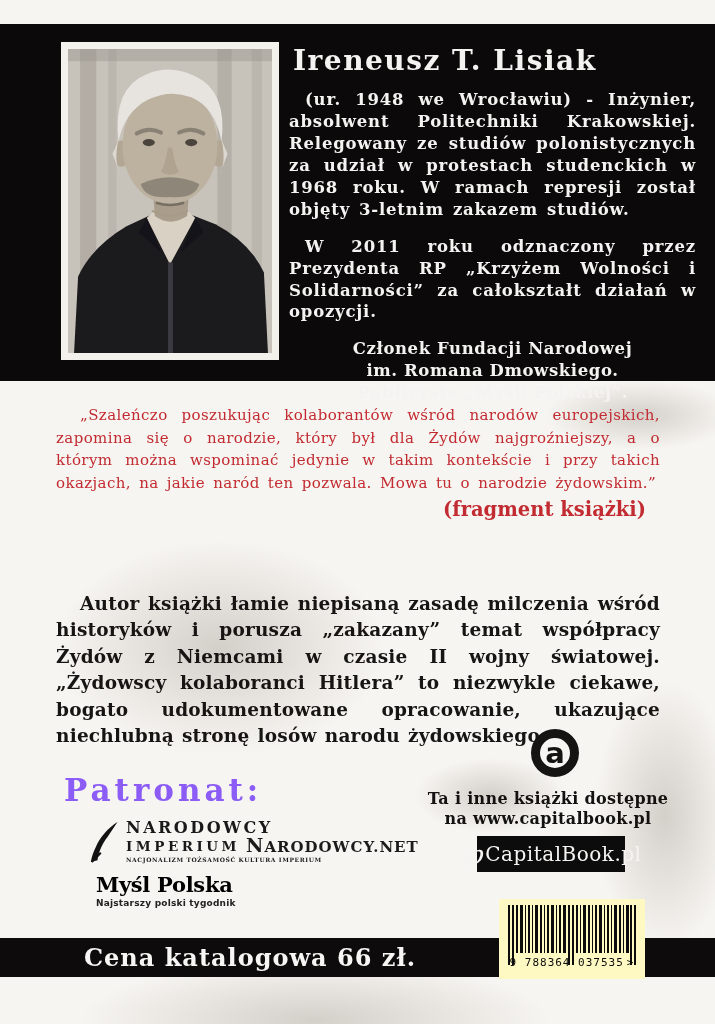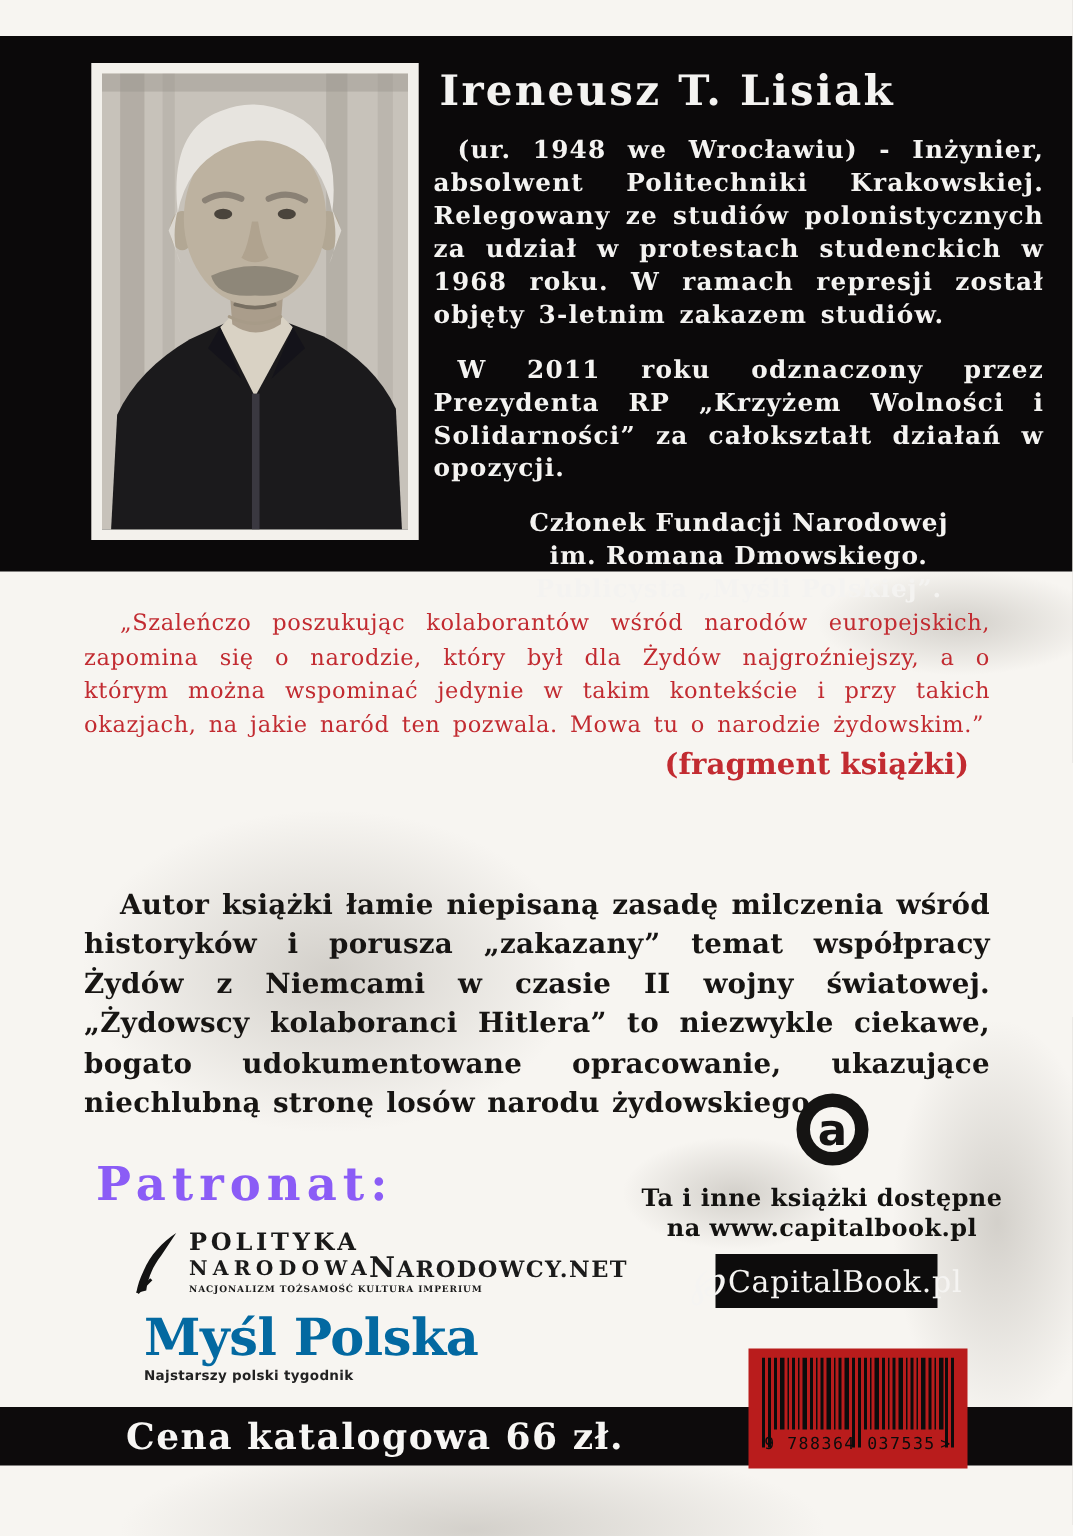--- a/index.html
+++ b/index.html
@@ -67,31 +67,31 @@
   .pn-logo { position:absolute; left:90px; top:818px; display:flex; align-items:flex-start; }
   .quill { margin:2px 6px 0 0; display:block; }
   .pn-text span { display:block; color:#191919; }
   .pn1 { font-size:16px; font-weight:bold; letter-spacing:2.5px; }
   .pn2 { font-size:13.5px; font-weight:bold; letter-spacing:3.5px; margin-top:1px; }
   .pn3 { font-size:6px; font-weight:bold; letter-spacing:.6px; margin-top:2px; color:#2a2a2a; }
   .narodowcy { position:absolute; left:246px; top:834px; font-size:15px; color:#1b1b1b;
                letter-spacing:1px; font-weight:bold; }
   .narodowcy::first-letter { font-size:19px; }
   .mysl { position:absolute; left:96px; top:872px; }
-  .mysl-title { font-size:34px; font-weight:bold; color:#0369a1; letter-spacing:-.3px; }
+  .mysl-title { font-size:21px; font-weight:bold; color:#000000; letter-spacing:-.3px; }
   .mysl-sub { font-family:"DejaVu Sans", sans-serif; font-size:9px; font-weight:bold;
               color:#222; margin-top:1px; letter-spacing:.2px; }
 
   
   .footer-bar { position:absolute; left:0; top:938px; width:715px; height:39px; background:#0d0b0c; }
   .price { position:absolute; left:0; top:938px; width:500px; height:39px;
            display:flex; align-items:center; justify-content:center;
            color:#f7f6f4; font-size:24px; font-weight:bold; letter-spacing:1px; }
   .barcode-patch { position:absolute; left:499px; top:899px; width:146px; height:80px;
-                   background:#b91c1c; }
+                   background:#fef9c3; }
   .barcode-svg { position:absolute; left:9px; top:6px; }
   .barcode-digits { position:absolute; left:0; top:57px; width:100%;
                     display:flex; justify-content:center; align-items:baseline;
                     font-family:"DejaVu Sans Mono", monospace; font-size:11px;
                     letter-spacing:1px; color:#0c0c0c; }
   .bc-arrow { margin-left:3px; }
 </style>
 </head>
 <body>
 
@@ -167,22 +167,22 @@
     <span class="badge-text">CapitalBook.pl</span>
   </div>
 
   <h2 class="patronat">Patronat:</h2>
   <div class="pn-logo">
     <svg class="quill" viewBox="0 0 36 50" width="30" height="44">
       <path d="M33,1 C22,8 12,19 7,31 C4,37 2,43 1,49 L9,47 C10,38 14,28 21,19 C25,13 29,7 33,1 Z" fill="#131313"></path>
       <path d="M2,49 L13,38" stroke="#131313" stroke-width="2.5"></path>
     </svg>
     <span class="pn-text">
-      <span class="pn1">POLITYKA</span>
-      <span class="pn2">NARODOWA</span>
+      <span class="pn1">NARODOWCY</span>
+      <span class="pn2">IMPERIUM</span>
       <span class="pn3">NACJONALIZM TOŻSAMOŚĆ KULTURA IMPERIUM</span>
     </span>
   </div>
   <div class="narodowcy">NARODOWCY.NET</div>
   <div class="mysl">
     <div class="mysl-title">Myśl Polska</div>
     <div class="mysl-sub">Najstarszy polski tygodnik</div>
   </div>
 
   <div class="footer-bar"></div>

